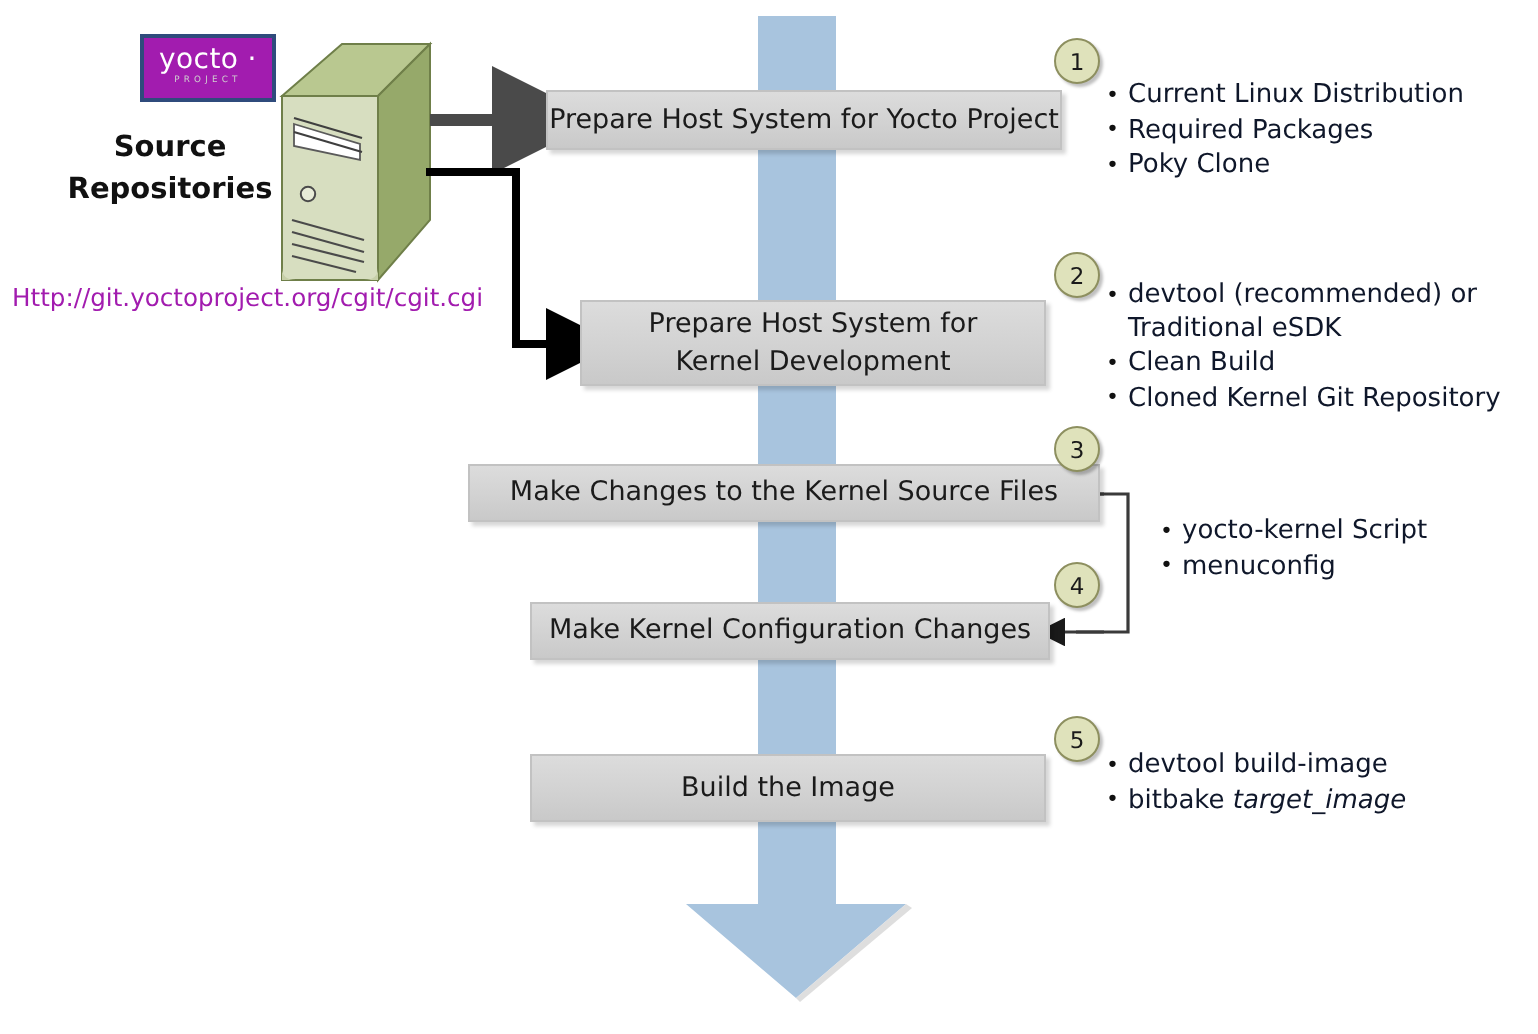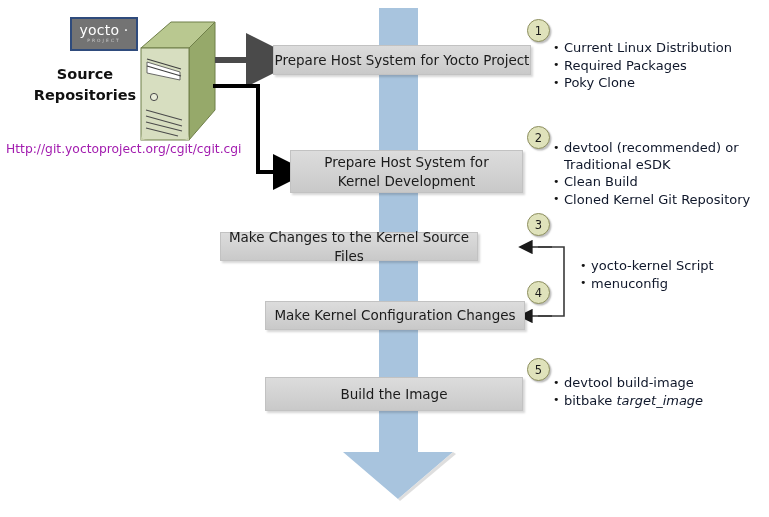--- a/index.html
+++ b/index.html
@@ -5,21 +5,21 @@
   html,body{margin:0;padding:0;background:#ffffff;}
   body{font-family:"DejaVu Sans","Liberation Sans",sans-serif;}
   #stage{position:relative;width:769px;height:517px;overflow:hidden;background:#fff;}
 
   
   #bigarrow{position:absolute;left:0;top:0;width:769px;height:517px;}
 
   
   .logo-box{
     position:absolute;left:70px;top:17px;width:68px;height:34px;
-    background:#737373;border:2px solid #2f4b7c;box-sizing:border-box;
+    background:#a21caf;border:2px solid #2f4b7c;box-sizing:border-box;
     display:flex;flex-direction:column;align-items:center;justify-content:center;
   }
   .logo-main{color:#ffffff;font-size:14px;letter-spacing:.2px;line-height:13px;font-family:"DejaVu Sans","Liberation Sans",sans-serif;}
   .logo-sub{color:#cfcfcf;font-size:4.4px;letter-spacing:2.1px;line-height:6px;margin-top:1px;}
 
   
   .src-label{
     position:absolute;left:20px;top:64px;width:130px;text-align:center;
     font-weight:bold;font-size:14.5px;color:#111;line-height:21px;
   }
@@ -117,21 +117,21 @@
 
     <polyline points="538,247 564,247 564,316 538,316" fill="none" stroke="#3a3a3a" stroke-width="1.6"></polyline>
     <line x1="552" y1="247" x2="531" y2="247" stroke="#3a3a3a" stroke-width="1.6" marker-end="url(#mkBlackL)"></line>
     <line x1="552" y1="316" x2="531" y2="316" stroke="#3a3a3a" stroke-width="1.6" marker-end="url(#mkBlackL)"></line>
   </svg>
 
   <div class="pbox" style="left:273px;top:45px;width:258px;height:30px;">Prepare Host System for Yocto Project</div>
 
   <div class="pbox" style="left:290px;top:150px;width:233px;height:43px;padding:0 20px;">Prepare Host System for Kernel Development</div>
 
-  <div class="pbox" style="left:220px;top:232px;width:258px;height:29px;">Make Changes to the Kernel Source Files</div>
+  <div class="pbox" style="left:234px;top:232px;width:316px;height:29px;">Make Changes to the Kernel Source Files</div>
 
   <div class="pbox" style="left:265px;top:301px;width:260px;height:29px;">Make Kernel Configuration Changes</div>
 
   <div class="pbox" style="left:265px;top:377px;width:258px;height:34px;">Build the Image</div>
 
   <div class="numcircle" style="left:527px;top:19px;">1</div>
   <div class="numcircle" style="left:527px;top:126px;">2</div>
   <div class="numcircle" style="left:527px;top:213px;">3</div>
   <div class="numcircle" style="left:527px;top:281px;">4</div>
   <div class="numcircle" style="left:527px;top:358px;">5</div>

